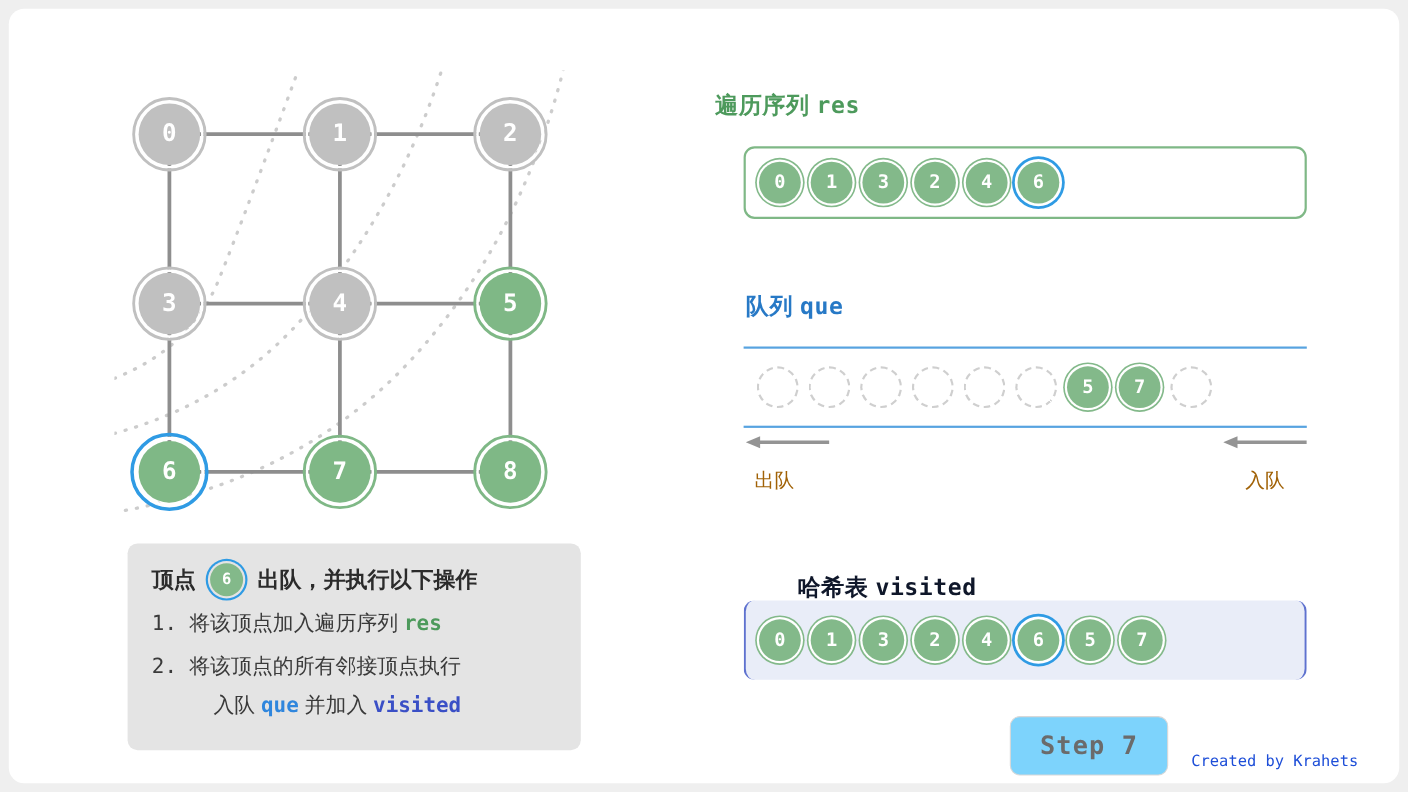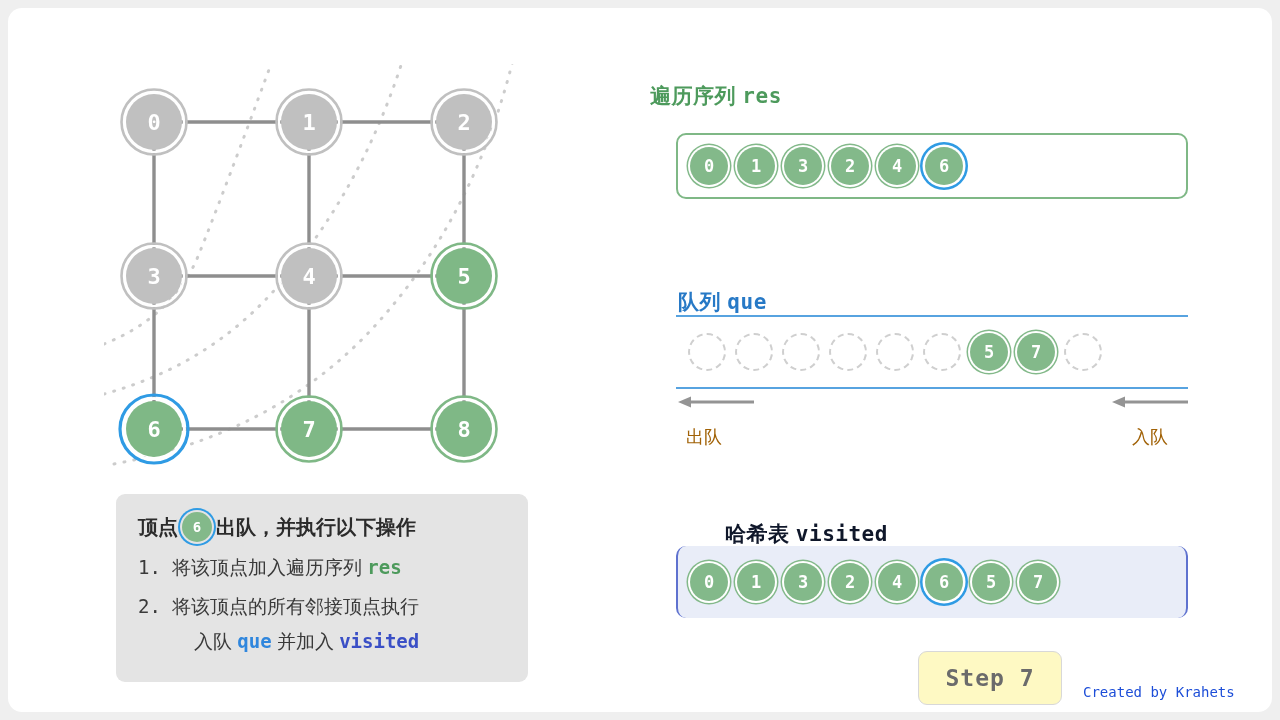--- a/index.html
+++ b/index.html
@@ -66,42 +66,42 @@
     border-left:2.5px solid #5f72cf;border-right:2.5px solid #5f72cf;
   }
 
   
   #caption{
     position:absolute;left:108px;top:486px;width:412px;height:188px;
     background:#e4e4e4;border-radius:9px;box-sizing:border-box;
     padding:18px 20px 0 22px;
   }
   #cap-head{
-    display:flex;align-items:center;gap:4px;
+    display:flex;align-items:center;gap:13px;
     font-size:20px;font-weight:bold;color:#2b2b2b;white-space:nowrap;
   }
   #cap-head .tok{width:30px;height:30px;font-size:14px;}
   #cap-head .tok.hl{box-shadow:0 0 0 2px #e4e4e4, 0 0 0 4px #2f9be4;}
   .cap-line{
     display:flex;font-size:19px;color:#3a3a3a;margin-top:13px;line-height:1.35;
     font-family:"Liberation Sans","DejaVu Sans",sans-serif;
   }
   .cap-num{
     font-family:"DejaVu Sans Mono","Liberation Mono",monospace;
     width:34px;flex:0 0 34px;
   }
   .cap-txt{flex:1;}
   .code-g{font-family:"DejaVu Sans Mono","Liberation Mono",monospace;color:#4d9a5c;font-weight:bold;}
   .code-b{font-family:"DejaVu Sans Mono","Liberation Mono",monospace;color:#2f86dd;font-weight:bold;}
   .code-i{font-family:"DejaVu Sans Mono","Liberation Mono",monospace;color:#3a4fc6;font-weight:bold;}
 
   
   #step-box{
     position:absolute;left:910px;top:643px;width:142px;height:52px;
-    border:1.5px solid #d8d8d8;border-radius:9px;background:#fef9c3;
+    border:1.5px solid #d8d8d8;border-radius:9px;background:#7dd3fc;
     display:flex;align-items:center;justify-content:center;
     font-family:"DejaVu Sans Mono","Liberation Mono",monospace;
     font-size:23px;font-weight:bold;color:#6b6b6b;letter-spacing:1px;
   }
   #credit{
     position:absolute;left:1075px;top:676px;
     font-family:"DejaVu Sans Mono","Liberation Mono",monospace;
     font-size:14px;color:#1d4ed8;white-space:nowrap;
   }
 </style>
@@ -210,21 +210,21 @@
     <div class="token-row" id="res-row">
         <div class="tok">0</div>
         <div class="tok">1</div>
         <div class="tok">3</div>
         <div class="tok">2</div>
         <div class="tok">4</div>
         <div class="tok hl">6</div>
       </div>
   </div>
 
-  <div class="sec-title" style="left:670px;top:256px;color:#2779c6;margin-top:24px;">
+  <div class="sec-title" style="left:670px;top:256px;color:#2779c6;">
     <span>队列</span>
     <span class="mono">que</span>
   </div>
 
   <div id="que-wrap">
     <div class="rule top"></div>
     <div class="rule bot"></div>
     <div id="que-row">
         <div class="tok empty"></div>
         <div class="tok empty"></div>

